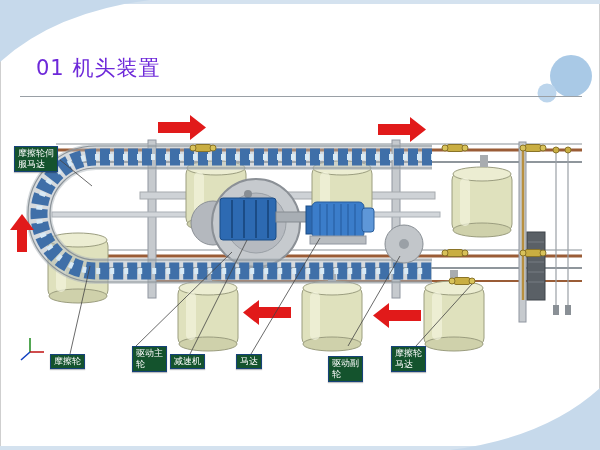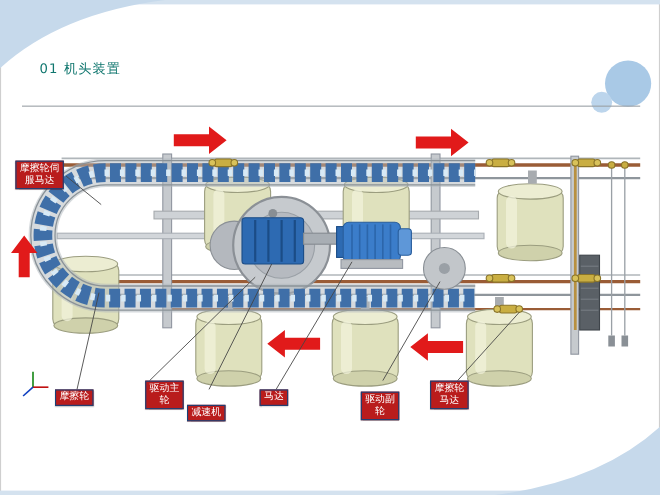--- a/index.html
+++ b/index.html
@@ -1,23 +1,23 @@
 <!DOCTYPE html>
 <html><head>
 <meta charset="utf-8">
 <style>
   html,body{margin:0;padding:0;background:#fff;}
   .slide{position:relative;width:600px;height:450px;background:#ffffff;overflow:hidden;
          font-family:"DejaVu Sans","Liberation Sans",sans-serif;
          outline:1px solid #cfcfcf;outline-offset:-1px;}
   .slide svg{position:absolute;left:0;top:0;}
-  .title{position:absolute;left:36px;top:54px;font-size:12px;color:#0f766e;letter-spacing:1px;}
+  .title{position:absolute;left:36px;top:54px;font-size:21px;color:#6d28d9;letter-spacing:1px;}
   .divider{position:absolute;left:20px;top:96px;width:562px;height:0;border-top:1px solid #9aa0a6;}
-  .label{position:absolute;background:#b91c1c;border:1px solid #16427a;color:#fff;
-         font-size:9px;line-height:11px;padding:1px 3px;text-align:center;white-space:nowrap;
+  .label{position:absolute;background:#14532d;border:1px solid #16427a;color:#fff;
+         font-size:9px;line-height:11px;padding:1px 3px;text-align:left;white-space:nowrap;
          box-shadow:0 1px 1px rgba(0,0,0,.25);}
 </style>
 </head>
 <body>
 
 <div class="slide">
 
   <svg width="600" height="450" viewBox="0 0 600 450">
     <defs>
       <g id="roller">
@@ -172,21 +172,21 @@
     <div>摩擦轮伺</div>
     <div>服马达</div>
   </div>
   <div class="label" style="left:50px;top:354px">
     <div>摩擦轮</div>
   </div>
   <div class="label" style="left:132px;top:346px">
     <div>驱动主</div>
     <div>轮</div>
   </div>
-  <div class="label" style="left:170px;top:368px">
+  <div class="label" style="left:170px;top:354px">
     <div>减速机</div>
   </div>
   <div class="label" style="left:236px;top:354px">
     <div>马达</div>
   </div>
   <div class="label" style="left:328px;top:356px">
     <div>驱动副</div>
     <div>轮</div>
   </div>
   <div class="label" style="left:391px;top:346px">

